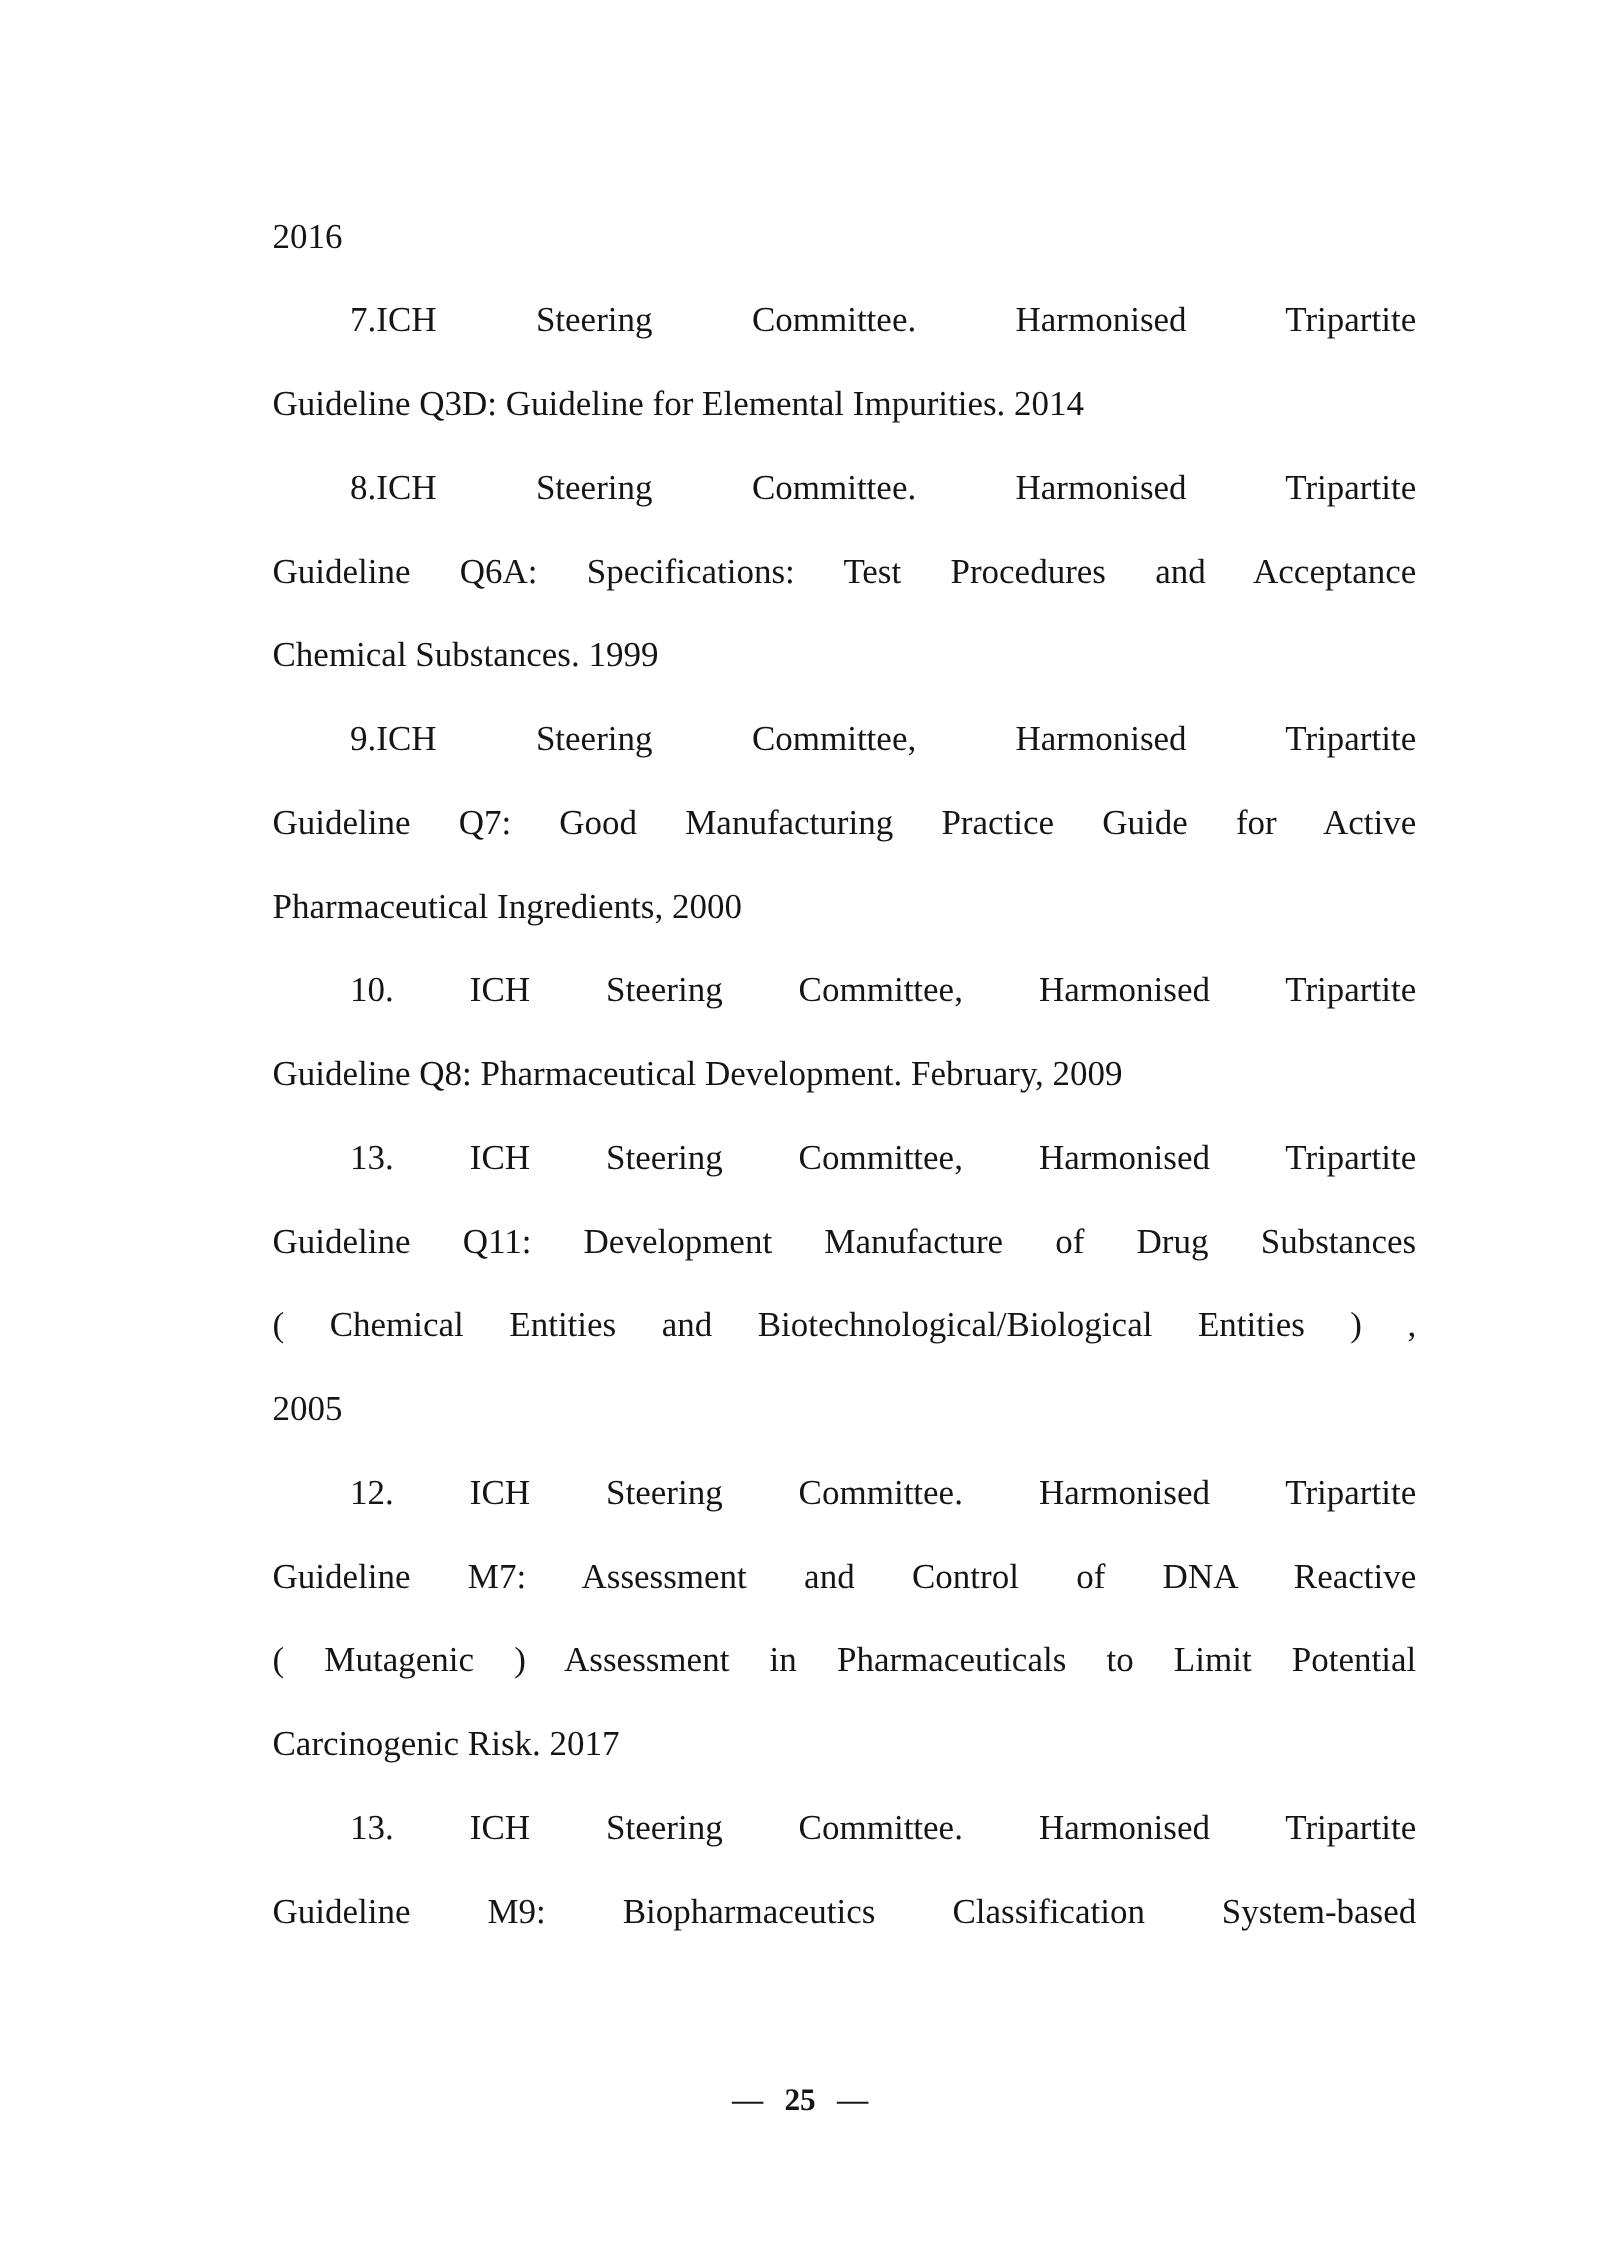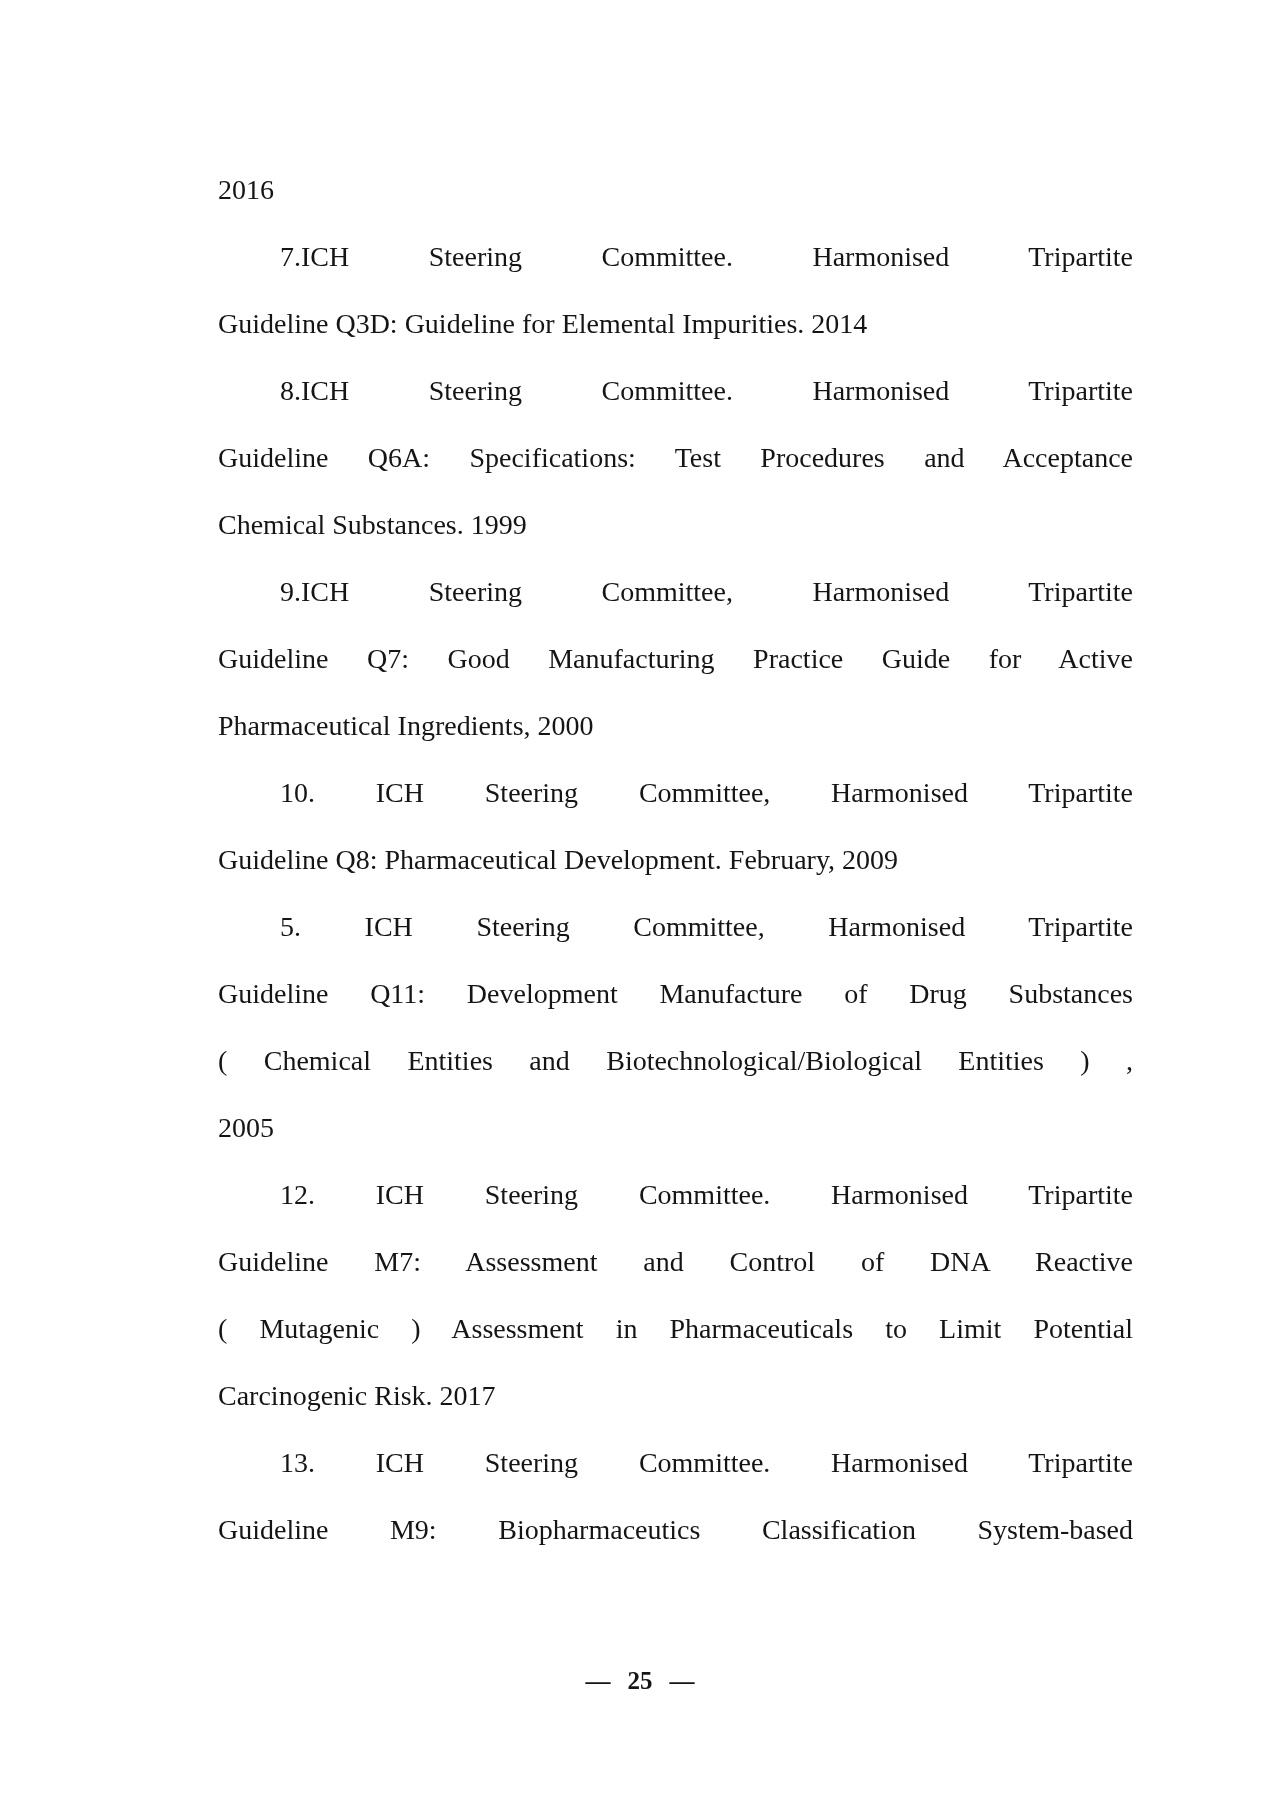--- a/index.html
+++ b/index.html
@@ -67,21 +67,21 @@
       <div class="line indent just">7.ICH Steering Committee. Harmonised Tripartite</div>
       <div class="line">Guideline Q3D: Guideline for Elemental Impurities. 2014</div>
       <div class="line indent just">8.ICH Steering Committee. Harmonised Tripartite</div>
       <div class="line just">Guideline Q6A: Specifications: Test Procedures and Acceptance</div>
       <div class="line">Chemical Substances. 1999</div>
       <div class="line indent just">9.ICH Steering Committee, Harmonised Tripartite</div>
       <div class="line just">Guideline Q7: Good Manufacturing Practice Guide for Active</div>
       <div class="line">Pharmaceutical Ingredients, 2000</div>
       <div class="line indent just">10. ICH Steering Committee, Harmonised Tripartite</div>
       <div class="line">Guideline Q8: Pharmaceutical Development. February, 2009</div>
-      <div class="line indent just">5. ICH Steering Committee, Harmonised Tripartite</div>
+      <div class="line indent just">13. ICH Steering Committee, Harmonised Tripartite</div>
       <div class="line just">Guideline Q11: Development Manufacture of Drug Substances</div>
       <div class="line just">( Chemical Entities and Biotechnological/Biological Entities ) ,</div>
       <div class="line">2005</div>
       <div class="line indent just">12. ICH Steering Committee. Harmonised Tripartite</div>
       <div class="line just">Guideline M7: Assessment and Control of DNA Reactive</div>
       <div class="line just">( Mutagenic ) Assessment in Pharmaceuticals to Limit Potential</div>
       <div class="line">Carcinogenic Risk. 2017</div>
       <div class="line indent just">13. ICH Steering Committee. Harmonised Tripartite</div>
       <div class="line just">Guideline M9: Biopharmaceutics Classification System-based</div>
     </div>

